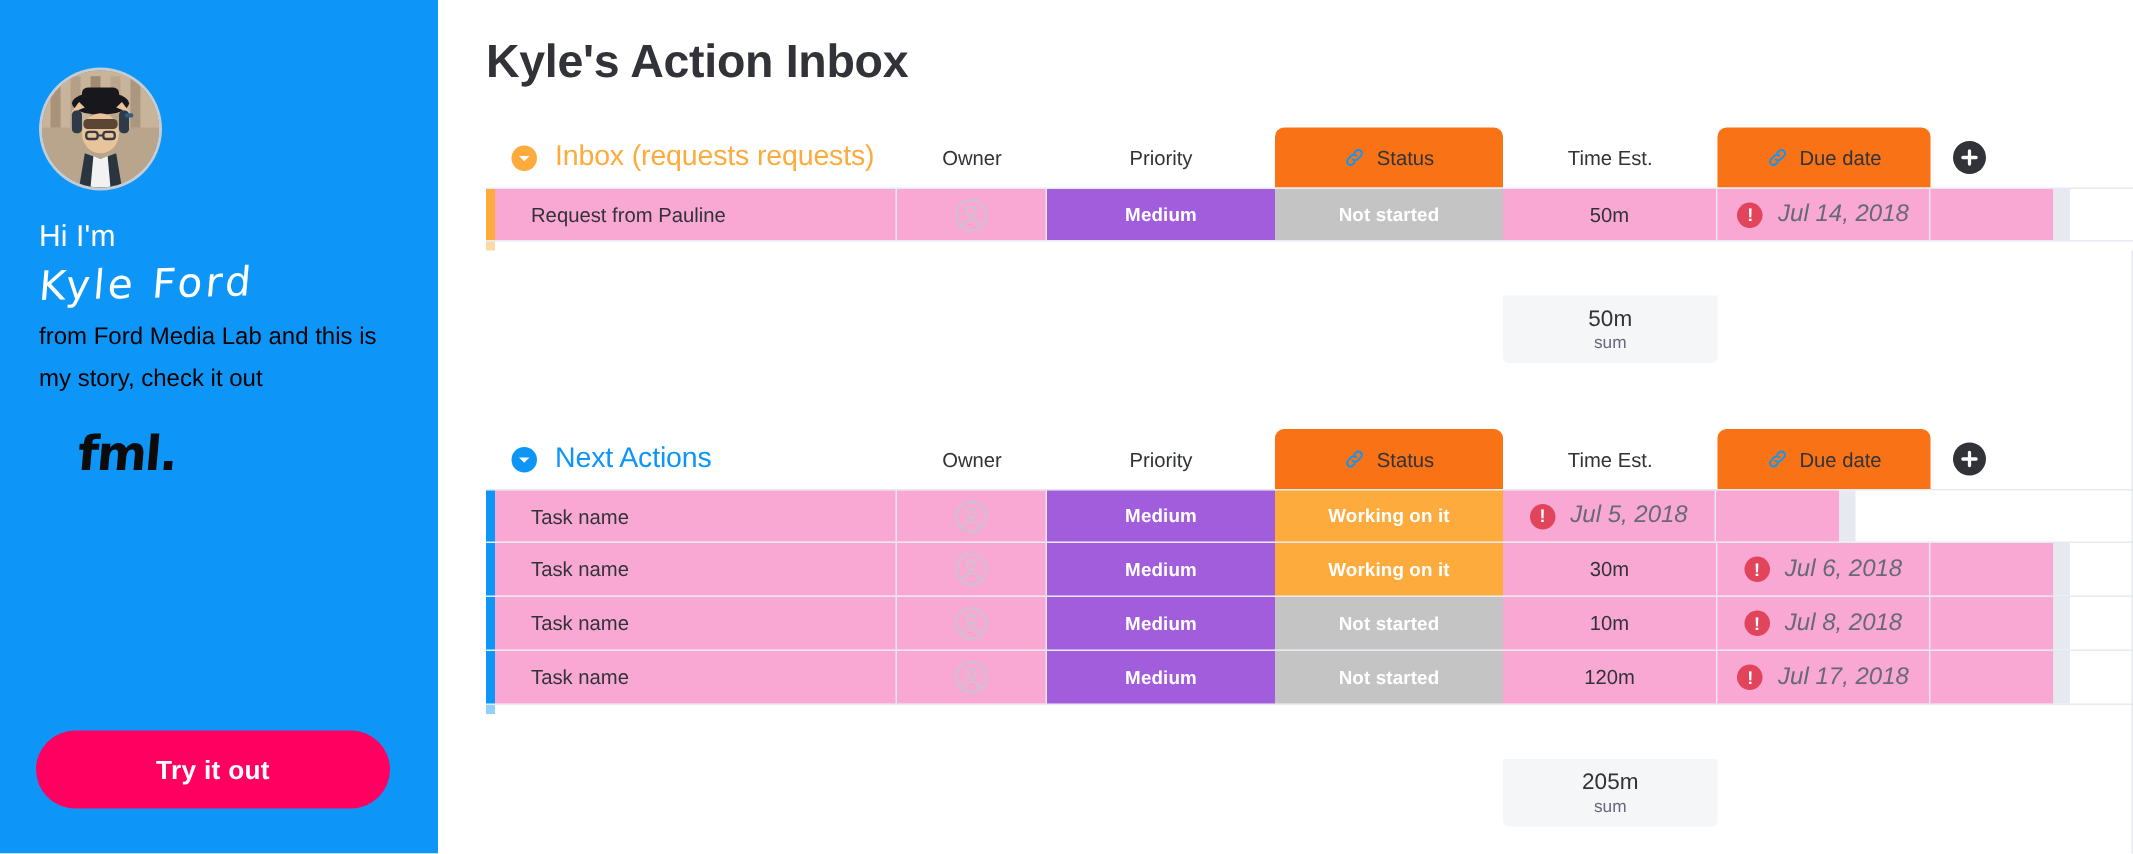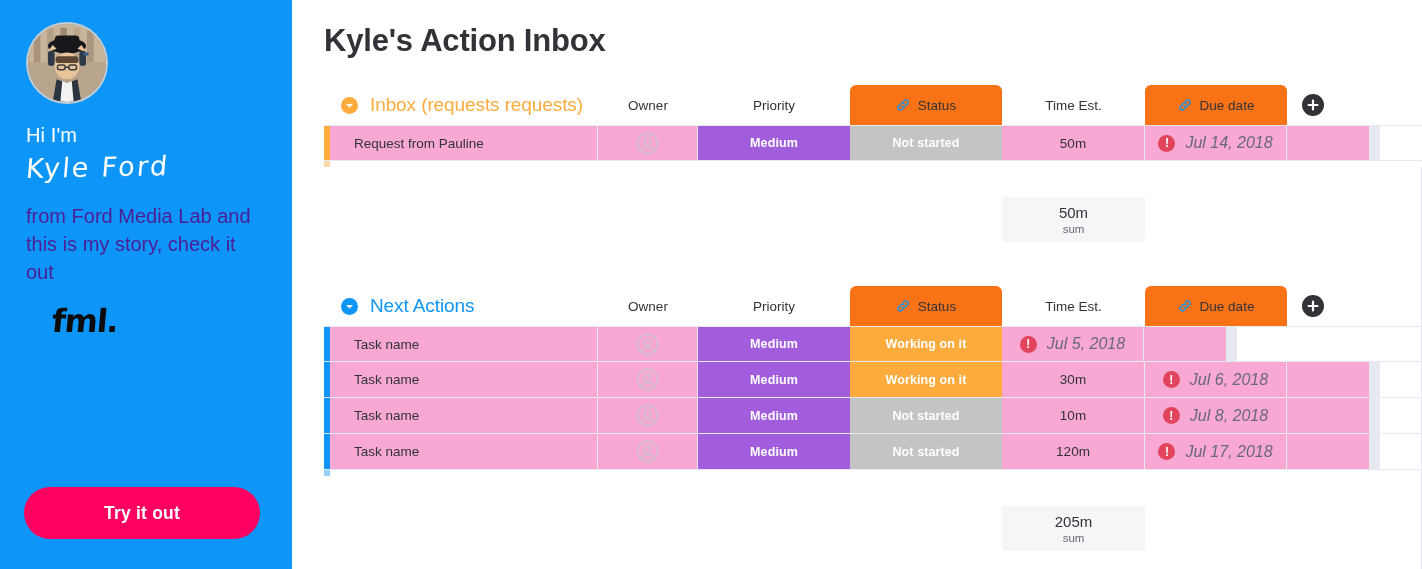--- a/index.html
+++ b/index.html
@@ -10,21 +10,21 @@
     overflow: hidden;
   }
   .app { display: flex; width: 1422px; height: 569px; }
 
   
   .sidebar {
     width: 292px; height: 569px;
     background: #0d96f7;
     position: relative;
     flex: 0 0 292px;
-    padding: 22px 26px 0 26px;
+    padding: 45px 26px 0 26px;
   }
   .avatar-wrap {
     width: 82px; height: 82px; border-radius: 50%;
     overflow: hidden; background: #7c8fa0;
     border: 2px solid rgba(255,255,255,.55);
     position: relative;
   }
   .avatar-svg { display: block; width: 100%; height: 100%; }
   .hi {
     margin-top: 18px;
@@ -35,22 +35,22 @@
     margin-top: 5px;
     font-size: 27px; color: #ffffff;
     font-family: "DejaVu Sans", sans-serif;
     font-weight: 400;
     letter-spacing: 2.2px;
     transform: skewX(-6deg) rotate(-1.2deg);
     transform-origin: left center;
     display: inline-block;
   }
   .blurb {
-    margin-top: 18px;
-    font-size: 20px; color: #4c1d95; line-height: 28px;
+    margin-top: 4px;
+    font-size: 16px; color: #000000; line-height: 28px;
     width: 232px;
   }
   .fml {
     margin-top: 16px; margin-left: 26px;
     font-size: 32px; font-weight: bold; color: #0b0b0b;
     font-family: "DejaVu Sans", sans-serif;
     letter-spacing: -1.2px;
     transform: skewX(-5deg);
     display: inline-block;
   }

